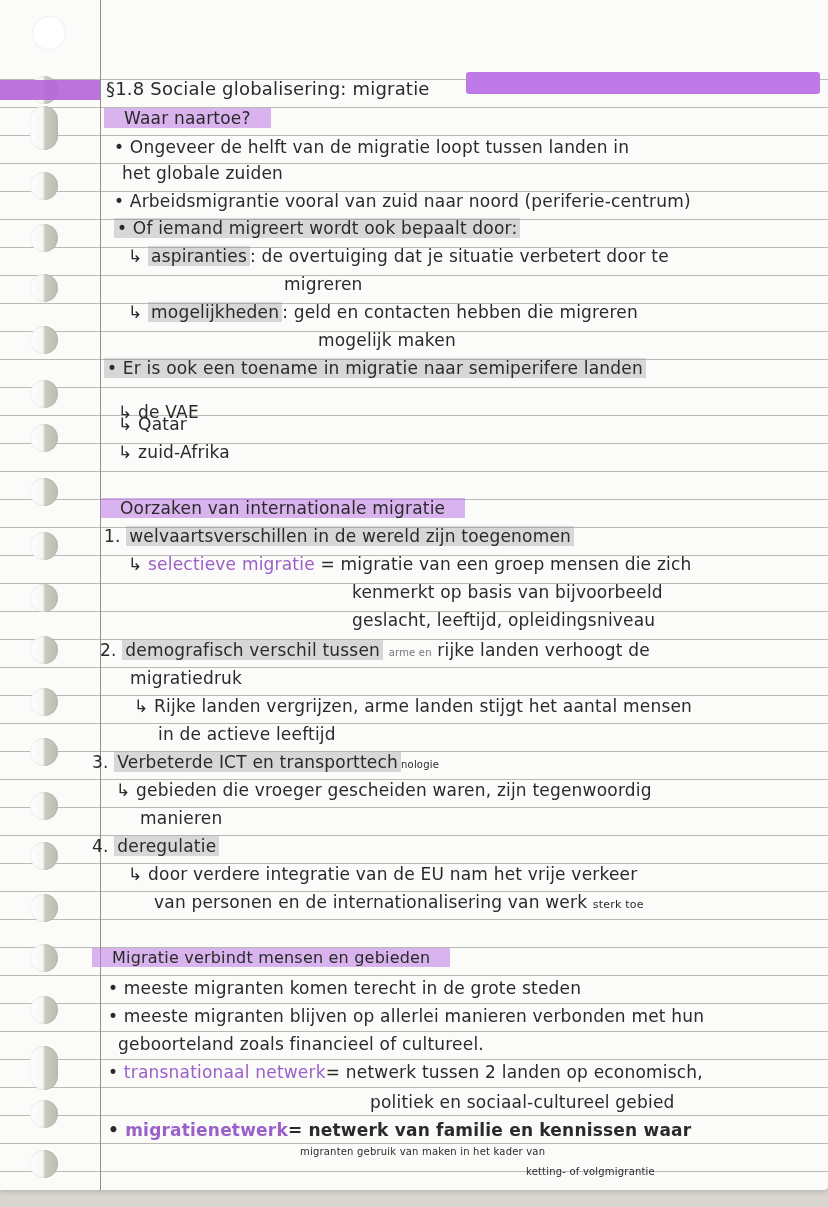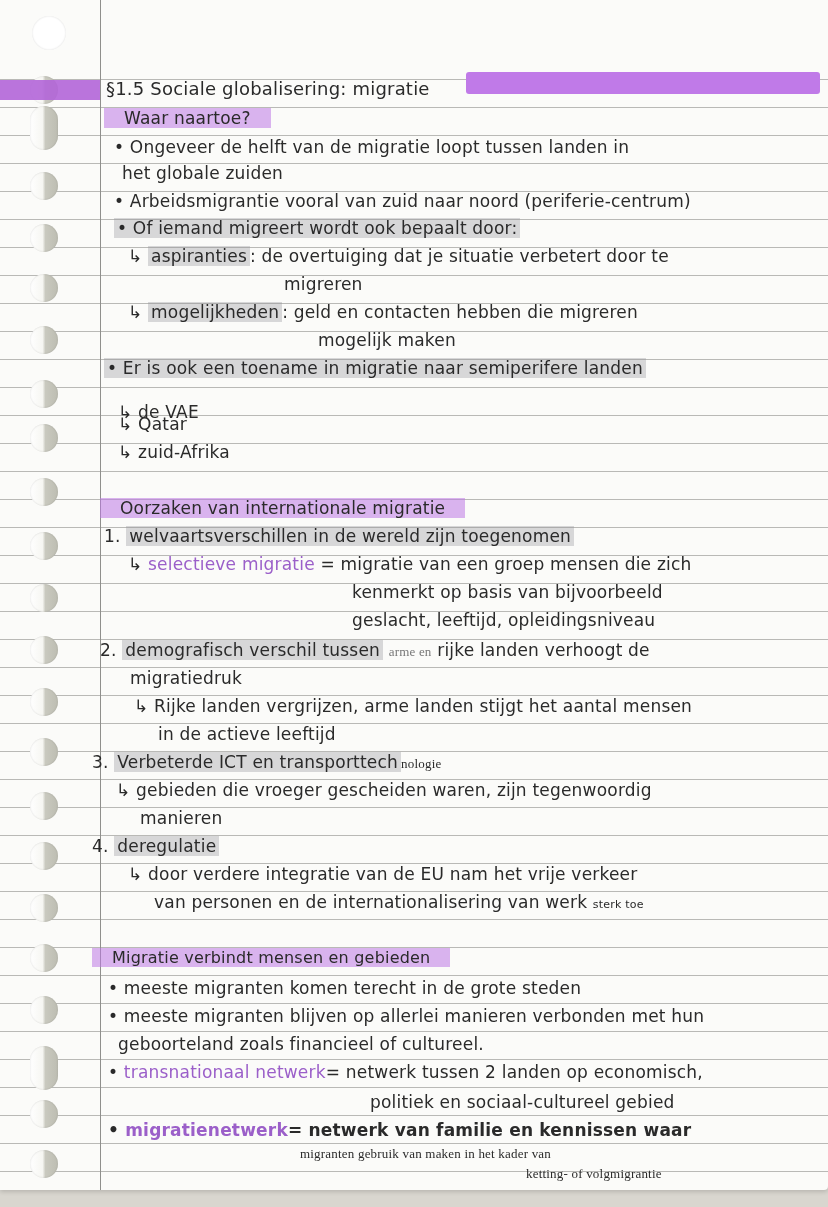--- a/index.html
+++ b/index.html
@@ -39,21 +39,21 @@
     position: absolute; white-space: nowrap; color: #2a2a2a;
     font-family: "DejaVu Sans", sans-serif; font-size: 17px; letter-spacing: 0.2px;
   }
   .purple { color: #9b5fc9; }
   .hl-purple { background: rgba(190, 120, 230, 0.55); padding: 0 20px; }
   .hl-gray { background: rgba(150, 150, 155, 0.35); padding: 0 3px; }
   .title-bar {
     position: absolute; left: 466px; top: 72px; width: 354px; height: 22px;
     background: #c07ae8; border-radius: 3px;
   }
-  .small { font-size: 13px; font-family: Liberation Serif, serif; }
+  .small { font-size: 10px; }
   .tiny { font-size: 11px; text-align: center; }
 </style>
 </head>
 <body>
 
 <div class="page">
   <div class="page-top"></div>
   <div class="margin-line"></div>
 
   <div class="hole top-hole"></div>
@@ -78,21 +78,21 @@
   <div class="hole" style="top:996px"></div>
   <div class="hole tall" style="top:1046px"></div>
   <div class="hole" style="top:1100px"></div>
   <div class="hole" style="top:1150px"></div>
 
   <div class="title-hl-left"></div>
   <div class="title-bar"></div>
 
   <div class="content">
 
-    <div class="line" style="left:106px; top:78px; font-size:18px;">§1.5 Sociale globalisering: migratie</div>
+    <div class="line" style="left:106px; top:78px; font-size:18px;">§1.8 Sociale globalisering: migratie</div>
 
     <div class="line" style="left:104px; top:108px;"><span class="hl-purple">Waar naartoe?</span></div>
 
     <div class="line" style="left:114px; top:137px;">• Ongeveer de helft van de migratie loopt tussen landen in</div>
     <div class="line" style="left:122px; top:163px;">het globale zuiden</div>
     <div class="line" style="left:114px; top:191px;">• Arbeidsmigrantie vooral van zuid naar noord (periferie-centrum)</div>
     <div class="line" style="left:114px; top:218px;"><span class="hl-gray">• Of iemand migreert wordt ook bepaalt door:</span></div>
 
     <div class="line" style="left:128px; top:246px;">
       <span>↳</span>

